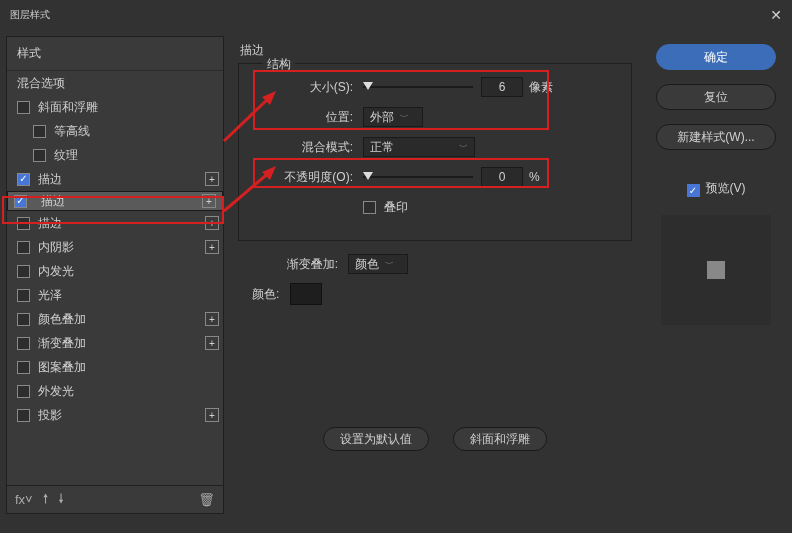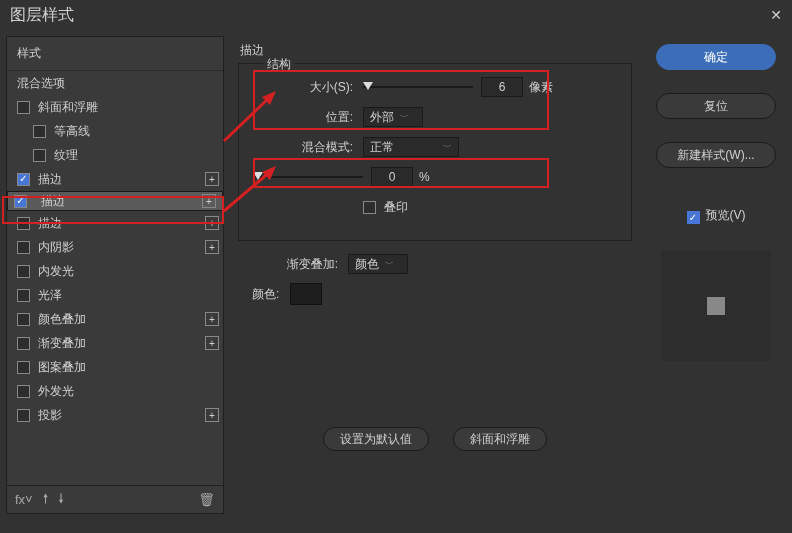--- a/index.html
+++ b/index.html
@@ -1,18 +1,18 @@
 <!DOCTYPE html>
 <html><head>
 <meta charset="utf-8">
 <style>
 *{margin:0;padding:0;box-sizing:border-box;font-family:"Microsoft YaHei",sans-serif;font-size:12px;color:#d0d0d0}
 body{background:#323232;width:792px;height:533px;overflow:hidden}
 .titlebar{height:30px;display:flex;align-items:center;justify-content:space-between;padding:0 10px;background:#323232}
-.titlebar .title{font-size:16px}
+.titlebar .title{font-size:10px}
 .close-x{font-size:14px;cursor:pointer}
 .main{display:flex;height:490px;padding:6px}
 .sidebar{width:218px;background:#3a3a3a;border:1px solid #1f1f1f;display:flex;flex-direction:column}
 .sidebar-body{flex:1;overflow:hidden}
 .style-header{padding:8px 10px;border-bottom:1px solid #2a2a2a}
 .style-row{display:flex;align-items:center;height:24px;padding:0 4px 0 10px;position:relative}
 .style-row.indent{padding-left:26px}
 .style-row.sel{background:#5a5a5a}
 .style-row .cb{width:13px;height:13px;border:1px solid #888;margin-right:8px;display:flex;align-items:center;justify-content:center;background:#2d2d2d}
 .style-row .cb.checked{background:#4876d6}
@@ -31,21 +31,21 @@
 .slider{position:relative;width:110px;height:14px;margin-right:8px}
 .slider .track{position:absolute;top:6px;left:0;right:0;height:2px;background:#1a1a1a}
 .slider .thumb{position:absolute;top:2px;width:0;height:0;border-left:5px solid transparent;border-right:5px solid transparent;border-top:8px solid #ddd}
 .numbox{width:42px;height:20px;background:#2a2a2a;border:1px solid #1a1a1a;text-align:center;line-height:18px;margin-right:6px}
 .unit{width:30px}
 .sel{height:20px;background:#2a2a2a;border:1px solid #1a1a1a;display:flex;align-items:center;padding:0 6px;gap:6px}
 .sel .caret{font-size:9px;color:#aaa}
 .color-swatch{width:32px;height:22px;background:#1e1e1e;border:1px solid #111}
 .btn-row{display:flex;gap:24px;justify-content:center;margin-top:8px}
 .btn-flat{height:24px;padding:0 16px;background:#3a3a3a;border:1px solid #1a1a1a;border-radius:12px;display:flex;align-items:center}
-.rightcol{width:140px;padding:8px 12px;display:flex;flex-direction:column;gap:23px;align-items:center}
+.rightcol{width:140px;padding:8px 12px;display:flex;flex-direction:column;gap:14px;align-items:center}
 .btn-pill{width:120px;height:26px;border-radius:13px;display:flex;align-items:center;justify-content:center;border:1px solid #1a1a1a;background:#3a3a3a}
 .btn-pill.primary{background:#3b6db9;border-color:#3b6db9;color:#fff}
 .preview-cb{display:flex;align-items:flex-end;gap:6px;margin-top:16px}
 .preview-cb .cb{width:13px;height:13px;background:#4876d6;display:flex;align-items:center;justify-content:center}
 .preview-cb .cb::after{content:"✓";color:#fff;font-size:10px}
 .preview-box{width:110px;height:110px;background:#2d2d2d;display:flex;align-items:center;justify-content:center;margin-top:4px}
 .preview-inner{width:18px;height:18px;background:#888}
 .arrow{position:absolute;pointer-events:none}
 </style>
 </head>
@@ -156,27 +156,28 @@
       <div class="form-row">
         <span class="lbl">位置:</span>
         <div class="sel" style="width:60px">
           <span>外部</span>
             <span class="caret">﹀</span>
         </div>
       </div>
 
       <div class="form-row">
         <span class="lbl">混合模式:</span>
-        <div class="sel" style="width:96px">
+        <div class="sel" style="width:112px">
           <span>正常</span>
             <span class="caret" style="margin-left:auto">﹀</span>
         </div>
       </div>
 
       <div class="form-row">
+        <span class="lbl">不透明度(O):</span>
         <div class="slider">
             <div class="track"></div>
             <div class="thumb" style="left:0px"></div>
           </div>
         <div class="numbox">0</div>
         <span class="unit">%</span>
       </div>
 
       <div class="form-row">
         <span class="lbl"></span>

